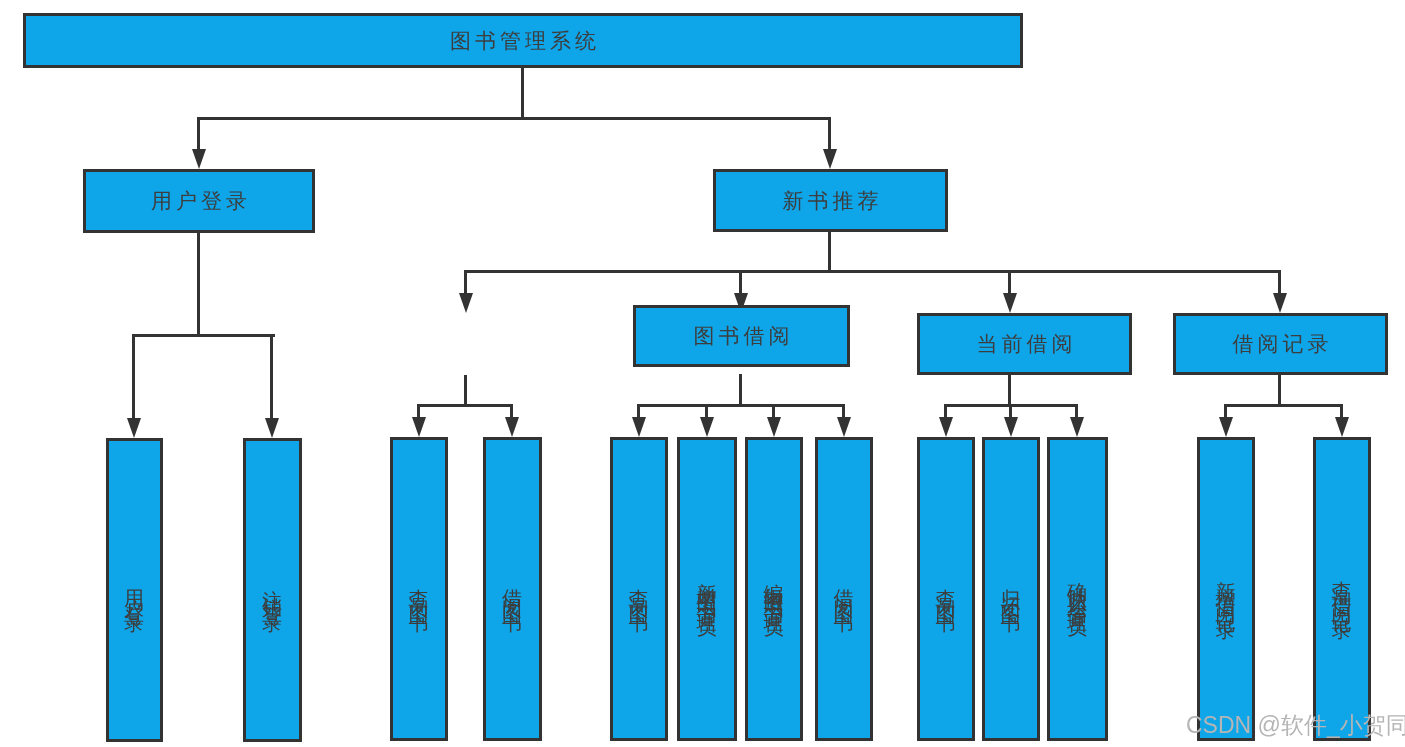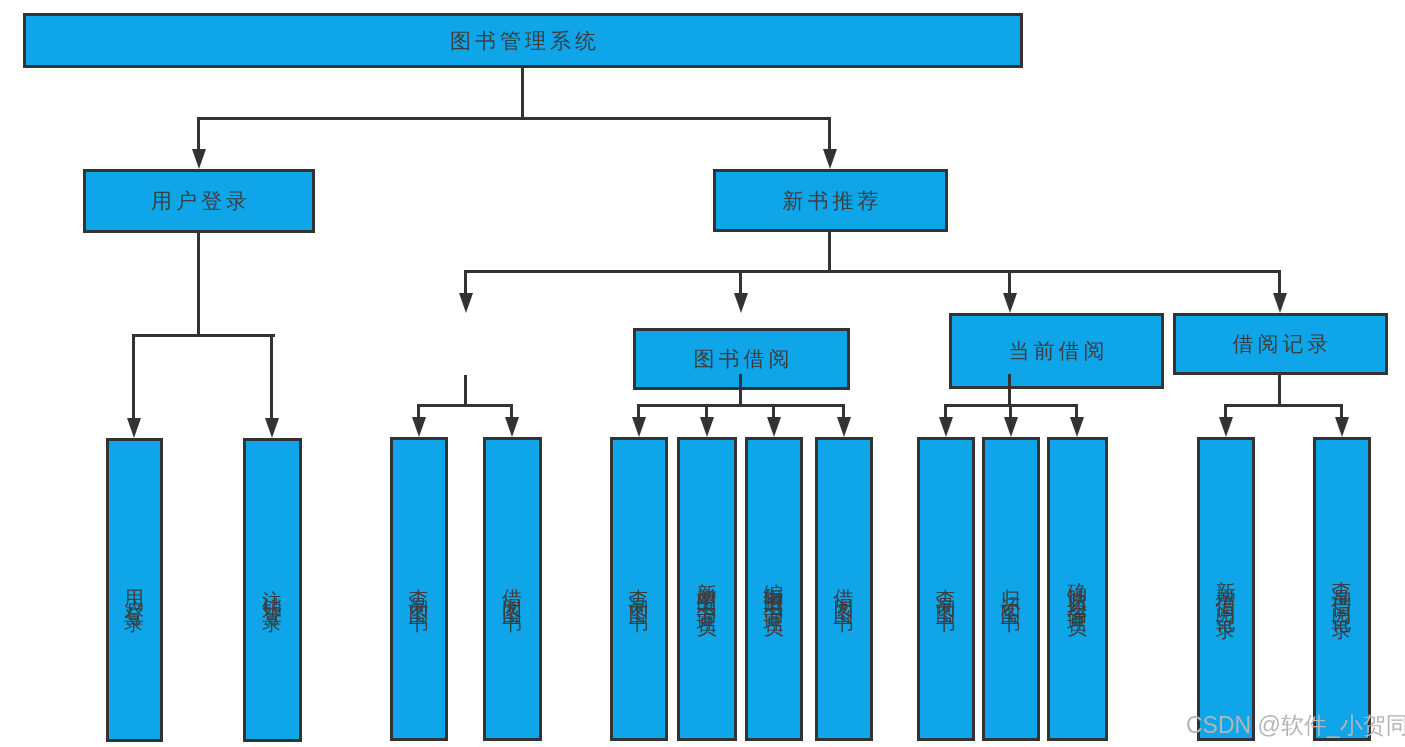--- a/index.html
+++ b/index.html
@@ -84,22 +84,22 @@
   <div class="hline" style="left:464px;top:270px;width:817px;"></div>
   <div class="vline" style="left:464px;top:270px;height:23px;"></div>
   <div class="tri" style="left:459px;top:293px;"></div>
   <div class="vline" style="left:739px;top:270px;height:23px;"></div>
   <div class="tri" style="left:734px;top:293px;"></div>
   <div class="vline" style="left:1008px;top:270px;height:23px;"></div>
   <div class="tri" style="left:1003px;top:293px;"></div>
   <div class="vline" style="left:1278px;top:270px;height:23px;"></div>
   <div class="tri" style="left:1273px;top:293px;"></div>
 
-  <div class="node h-node" style="left:633px;top:328px;width:217px;height:62px;">图书借阅</div>
-  <div class="node h-node" style="left:949px;top:313px;width:215px;height:76px;">当前借阅</div>
+  <div class="node h-node" style="left:633px;top:305px;width:217px;height:62px;">图书借阅</div>
+  <div class="node h-node" style="left:917px;top:313px;width:215px;height:62px;">当前借阅</div>
   <div class="node h-node" style="left:1173px;top:313px;width:215px;height:62px;">借阅记录</div>
 
   <div class="vline" style="left:464px;top:375px;height:32px;"></div>
   <div class="vline" style="left:739px;top:374px;height:33px;"></div>
   <div class="vline" style="left:1008px;top:374px;height:33px;"></div>
   <div class="vline" style="left:1278px;top:374px;height:33px;"></div>
 
   <div class="hline" style="left:417px;top:404px;width:96px;"></div>
   <div class="hline" style="left:637px;top:404px;width:208px;"></div>
   <div class="hline" style="left:944px;top:404px;width:134px;"></div>

